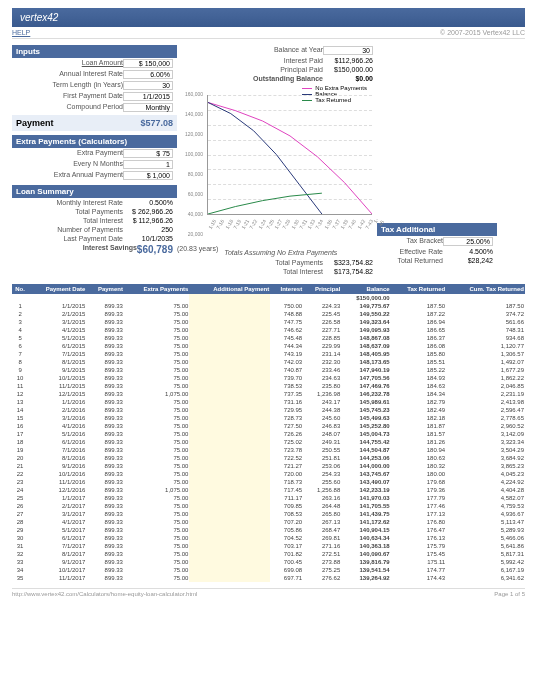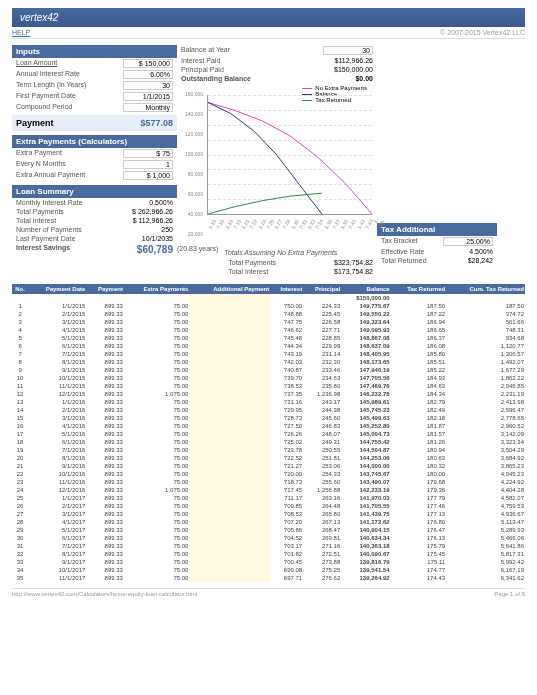--- a/index.html
+++ b/index.html
@@ -7,21 +7,21 @@
 .page{padding:8px 12px}
 .titlebar{background:linear-gradient(#4a6a9e,#3a5a8e);color:#fff;padding:4px 8px;font-size:14px;display:flex;justify-content:space-between;align-items:center}
 .logo{font-size:10px;font-style:italic}
 .helpbar{display:flex;justify-content:space-between;font-size:7px;color:#999;padding:2px 0;border-bottom:1px solid #ddd}
 .help{color:#4a6a9e;text-decoration:underline}
 .main{display:flex;margin-top:6px}
 .leftcol{width:165px}
 .midcol{width:200px}
 .rightcol{width:120px}
 .sechdr{background:#4a6a9e;color:#fff;font-size:8px;font-weight:bold;padding:2px 4px}
-.row{display:flex;justify-content:space-between;padding:1px 4px;font-size:7px}
+.row{display:flex;justify-content:flex-end;padding:1px 4px;font-size:7px}
 .row .lbl{color:#555}
 .row .val{text-align:right;min-width:50px}
 .row .val.in{border:1px solid #ccc;padding:0 2px}
 .row.em{font-weight:bold}
 .loanamt{color:#4a6a9e;text-decoration:underline}
 .payrow{background:#e8eef7;padding:3px 4px;display:flex;justify-content:space-between;font-weight:bold;font-size:9px;margin-top:2px}
 .payval{color:#4a6a9e}
 .savval{color:#4a6a9e;font-weight:bold;font-size:10px}
 .sp{height:4px}
 .chart{position:relative;height:160px;margin-top:2px;font-size:6px}

